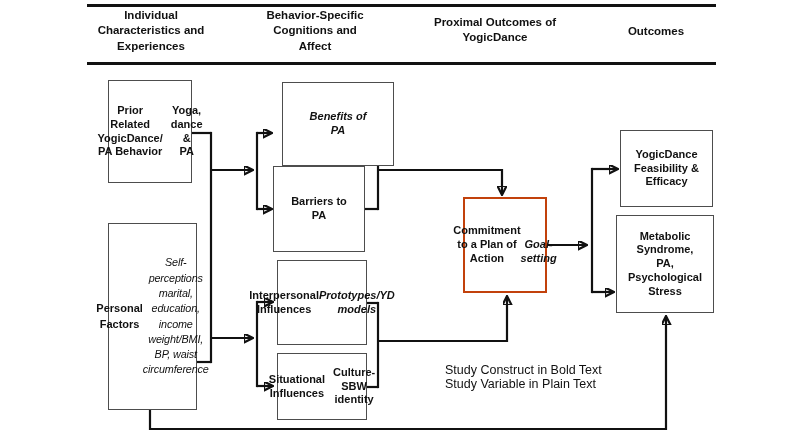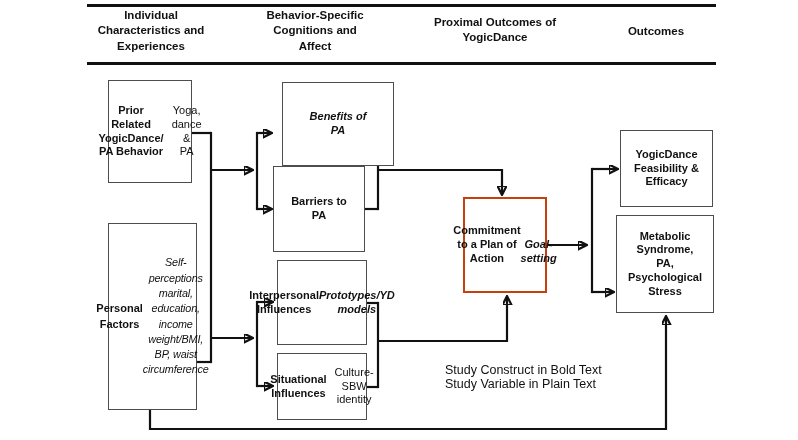--- a/index.html
+++ b/index.html
@@ -36,21 +36,21 @@
     display:flex;
     align-items:center;
     justify-content:center;
     text-align:center;
     font-size:11px;
     line-height:1.25;
     white-space:pre-line;
     padding:0 1px;
   }
   .box .b{font-weight:700;}
-  .box .p{font-weight:400;margin-left:8px;}
+  .box .p{font-weight:700;margin-left:8px;}
   .box .i{font-weight:700;font-style:italic;}
   .box .small-i{font-weight:400;font-style:italic;font-size:10.8px;line-height:1.42;letter-spacing:-0.15px;}
   .box.commitment{border:2px solid #c2410c;}
   .box.commitment .i{margin-top:13px;}
   .box.personal{line-height:1.42;}
   .legend{position:absolute;font-size:12.5px;line-height:1.08;}
   .legend .b{font-weight:400;}
   .legend .p{font-weight:400;}
 </style>
 </head>

